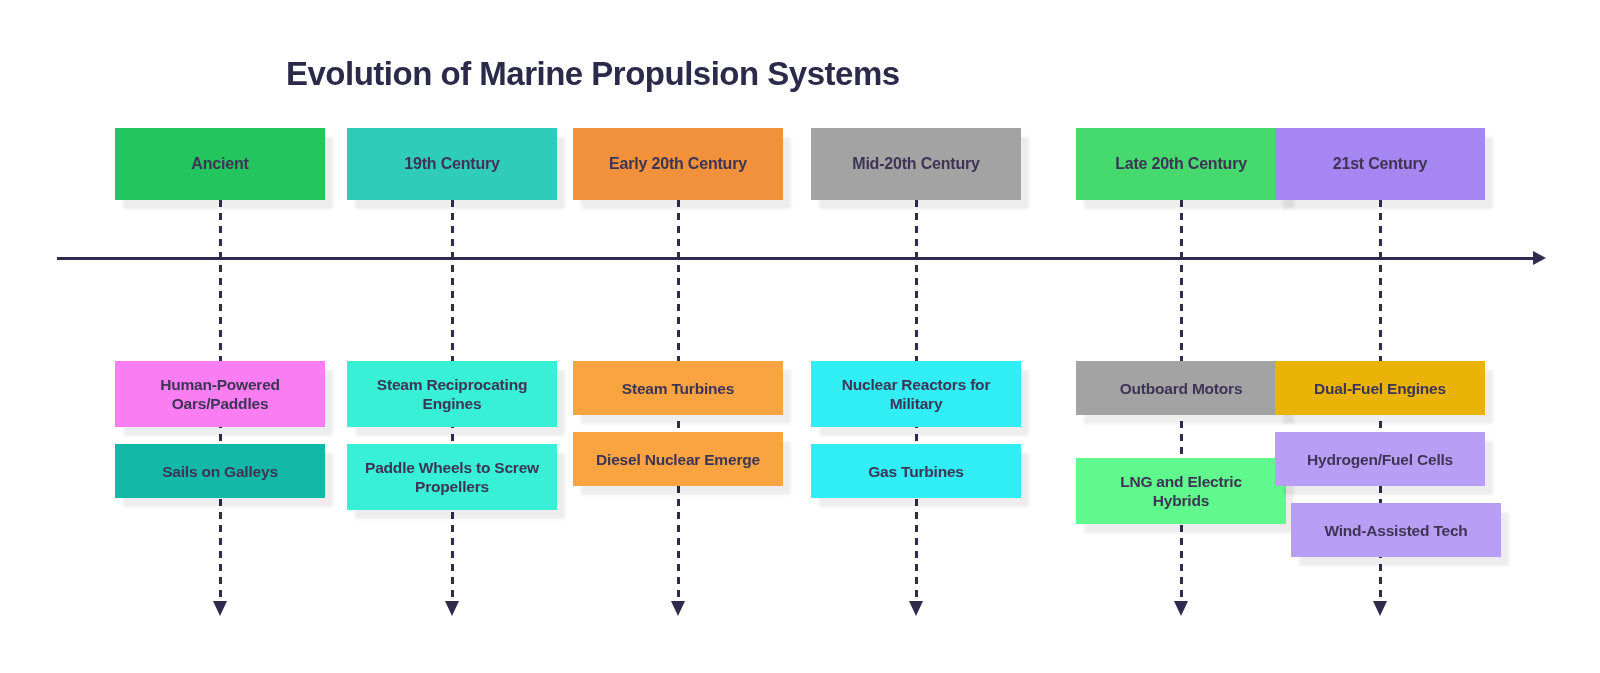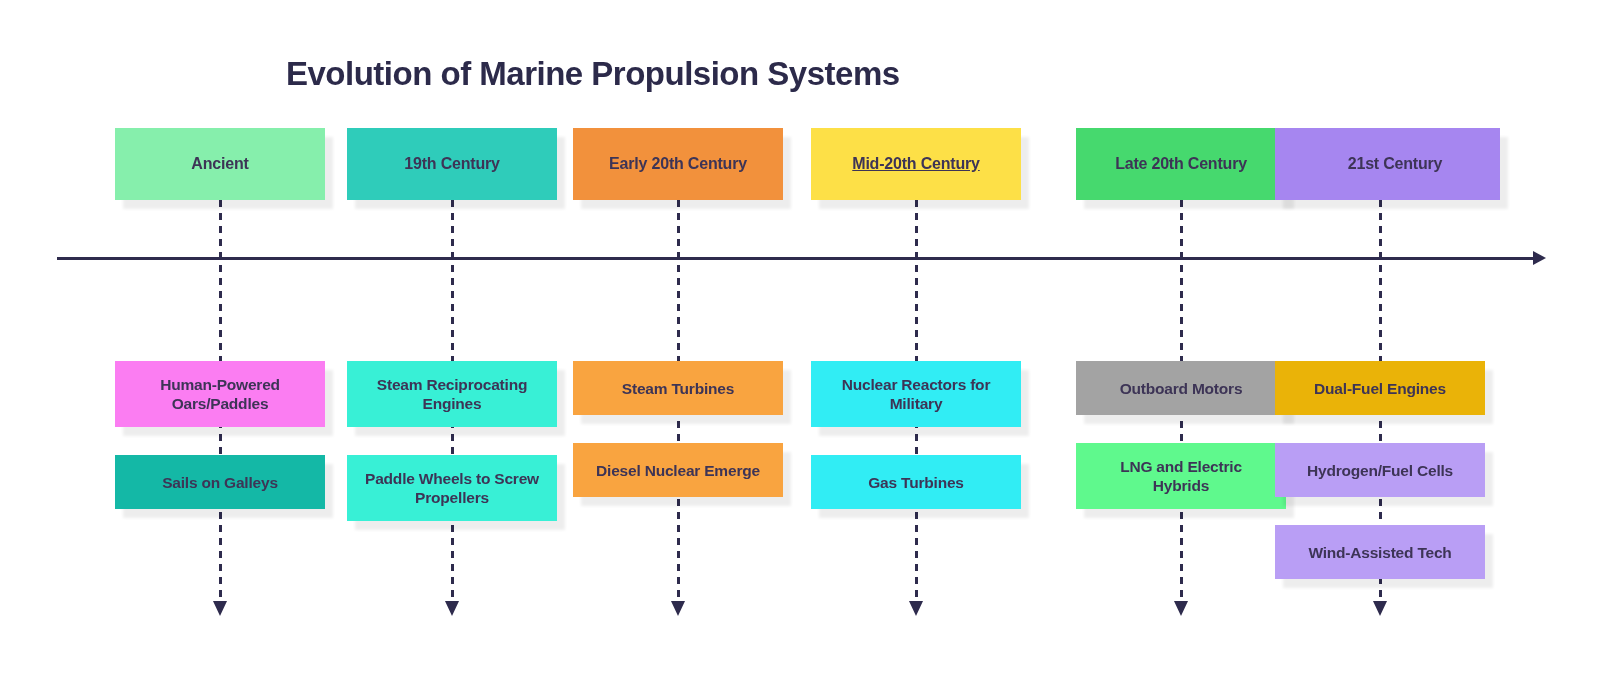--- a/index.html
+++ b/index.html
@@ -84,21 +84,21 @@
     color: #3d3456;
     box-shadow: 8px 9px 3px rgba(0,0,0,0.07);
   }
   .events {
     position: absolute;
     top: 361px;
     left: 0;
     width: 210px;
     display: flex;
     flex-direction: column;
-    gap: 28px;
+    gap: 17px;
   }
   .event-box {
     box-sizing: border-box;
     width: 210px;
     min-height: 54px;
     padding: 14px 16px;
     display: flex;
     align-items: center;
     justify-content: center;
     text-align: center;
@@ -114,21 +114,21 @@
 <body>
 
 <div class="canvas">
   <h1 class="title">Evolution of Marine Propulsion Systems</h1>
   <div class="axis-line"></div>
   <div class="axis-arrow"></div>
   <div id="columns">
   <div class="column" style="left: 115px;">
     <div class="vdash"></div>
     <div class="down-arrow"></div>
-    <div class="period-header" style="background: #86efac;">Ancient</div>
+    <div class="period-header" style="background: #22c55e;">Ancient</div>
     <div class="events">
           <div class="event-box" style="background: rgb(251, 125, 242);">Human-Powered Oars/Paddles</div>
           <div class="event-box" style="background: #14b8a6;">Sails on Galleys</div>
         </div>
   </div>
 
   <div class="column" style="left: 347px;">
     <div class="vdash"></div>
     <div class="down-arrow"></div>
     <div class="period-header" style="background: rgb(47, 204, 186);">19th Century</div>
@@ -144,41 +144,41 @@
     <div class="period-header" style="background: rgb(242, 145, 60);">Early 20th Century</div>
     <div class="events">
           <div class="event-box" style="background: rgb(249, 164, 64);">Steam Turbines</div>
           <div class="event-box" style="background: rgb(249, 164, 64);">Diesel Nuclear Emerge</div>
         </div>
   </div>
 
   <div class="column" style="left: 811px;">
     <div class="vdash"></div>
     <div class="down-arrow"></div>
-    <div class="period-header" style="background: #fde047; text-decoration: underline;">Mid-20th Century</div>
+    <div class="period-header" style="background: #a3a3a3;">Mid-20th Century</div>
     <div class="events">
           <div class="event-box" style="background: rgb(49, 237, 244);">Nuclear Reactors for Military</div>
           <div class="event-box" style="background: rgb(49, 237, 244);">Gas Turbines</div>
         </div>
   </div>
 
   <div class="column" style="left: 1076px;">
     <div class="vdash"></div>
     <div class="down-arrow"></div>
     <div class="period-header" style="background: rgb(70, 217, 110);">Late 20th Century</div>
     <div class="events">
           <div class="event-box" style="background: #a3a3a3;">Outboard Motors</div>
-          <div class="event-box" style="background: rgb(95, 249, 141);">LNG and Electric Hybrids</div>
+          <div class="event-box" style="background: rgb(95, 249, 141); margin-top: 26px;">LNG and Electric Hybrids</div>
         </div>
   </div>
 
   <div class="column" style="left: 1275px;">
     <div class="vdash"></div>
     <div class="down-arrow"></div>
-    <div class="period-header" style="background: rgb(166, 134, 240); padding-left: 15px;">21st Century</div>
+    <div class="period-header" style="background: rgb(166, 134, 240);">21st Century</div>
     <div class="events">
           <div class="event-box" style="background: #eab308;">Dual-Fuel Engines</div>
           <div class="event-box" style="background: rgb(185, 158, 245);">Hydrogen/Fuel Cells</div>
-          <div class="event-box" style="background: rgb(185, 158, 245);">Wind-Assisted Tech</div>
+          <div class="event-box" style="background: rgb(185, 158, 245); margin-left: 16px;">Wind-Assisted Tech</div>
         </div>
   </div>
 </div>
 </div>
 
 </body></html>

